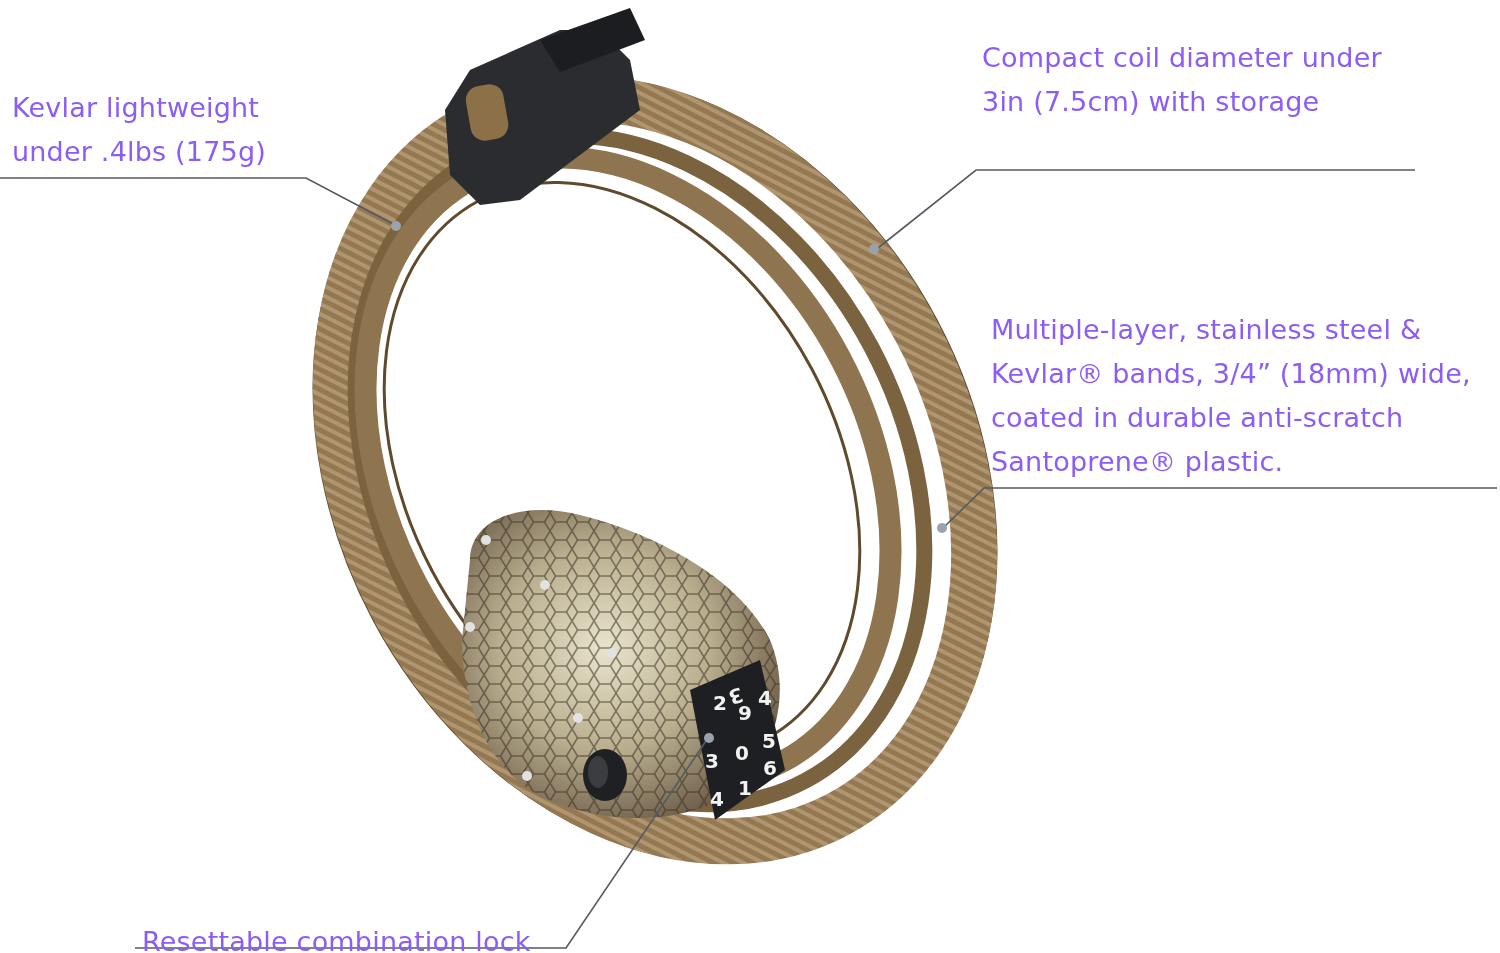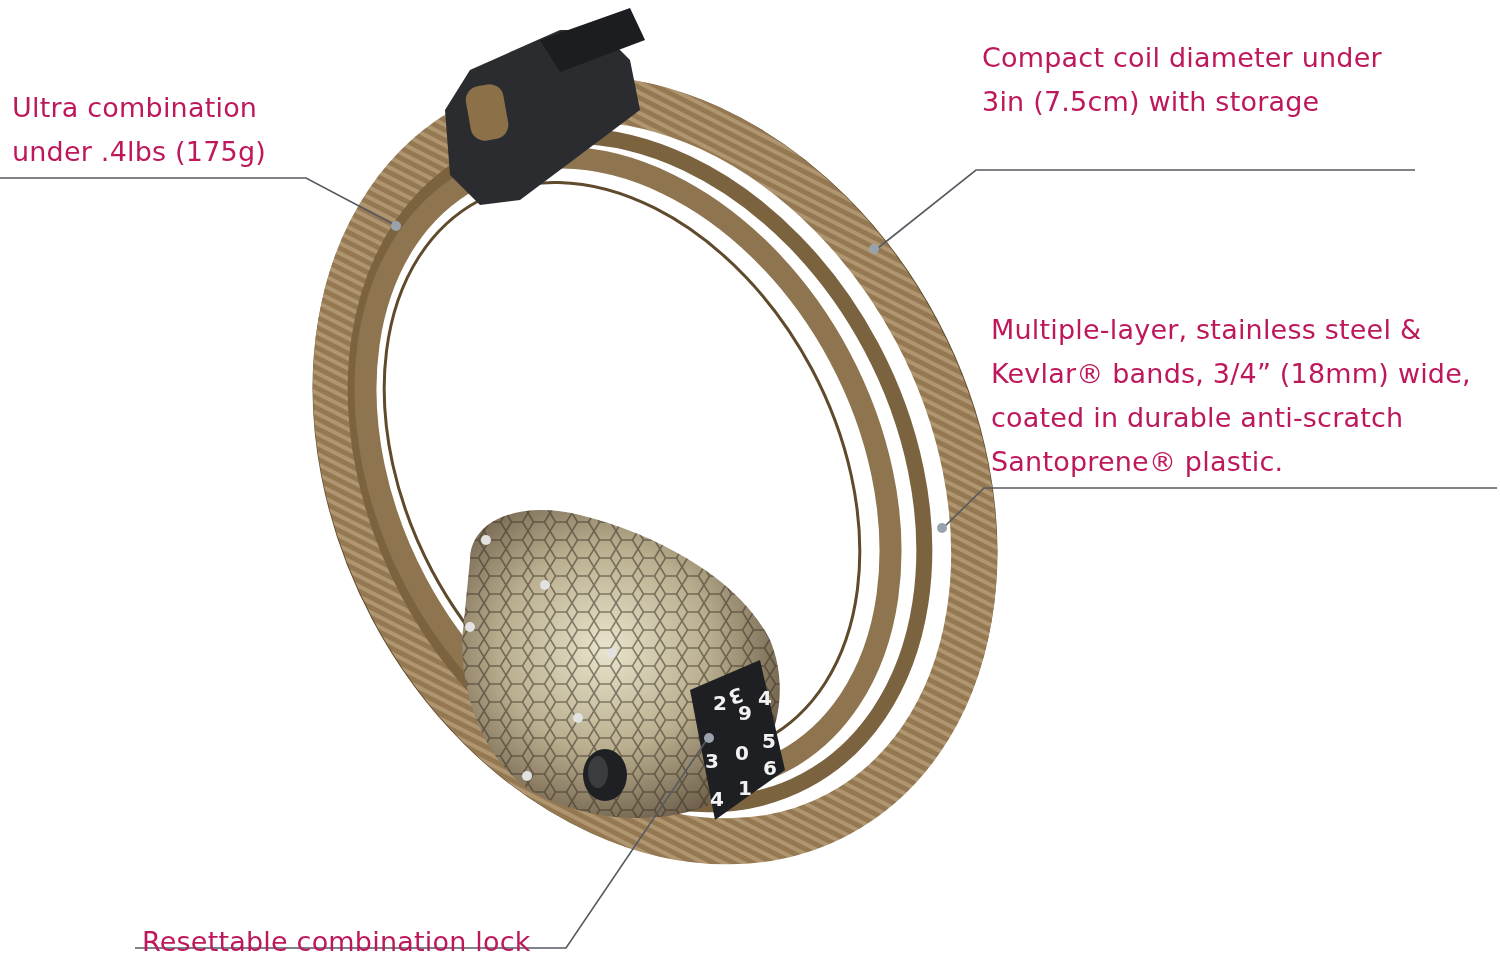--- a/index.html
+++ b/index.html
@@ -1,20 +1,20 @@
 <!DOCTYPE html>
 <html><head>
 <meta charset="utf-8">
 <style>
   html, body { margin: 0; padding: 0; background: #ffffff; }
   body { width: 1500px; height: 953px; position: relative; overflow: hidden;
          font-family: "DejaVu Sans", sans-serif; color: #111; }
   .stage { position: absolute; left: 0; top: 0; width: 1500px; height: 953px; }
   svg.art { position: absolute; left: 0; top: 0; }
-  .callout { position: absolute; font-size: 27px; line-height: 44px; letter-spacing: 0.2px; color: #be185d; white-space: nowrap; }
+  .callout { position: absolute; font-size: 27px; line-height: 44px; letter-spacing: 0.2px; color: #8b5cf6; white-space: nowrap; }
   .callout .line { display: block; }
   #c-weight { left: 12px; top: 86px; }
   #c-coil { left: 982px; top: 36px; }
   #c-bands { left: 991px; top: 308px; }
   #c-lock { left: 142px; top: 904px; margin-top: 16px; }
 </style>
 </head>
 <body>
 
 <div class="stage">
@@ -88,21 +88,21 @@
     </g>
     <g fill="#9aa3ad">
       <circle cx="396" cy="226" r="5"></circle>
       <circle cx="874" cy="249" r="5"></circle>
       <circle cx="942" cy="528" r="5"></circle>
       <circle cx="709" cy="738" r="5"></circle>
     </g>
   </svg>
 
   <div class="callout" id="c-weight">
-    <span class="line">Ultra combination</span>
+    <span class="line">Kevlar lightweight</span>
     <span class="line">under .4lbs (175g)</span>
   </div>
 
   <div class="callout" id="c-coil">
     <span class="line">Compact coil diameter under</span>
     <span class="line">3in (7.5cm) with storage</span>
   </div>
 
   <div class="callout" id="c-bands">
     <span class="line">Multiple-layer, stainless steel &amp;</span>

